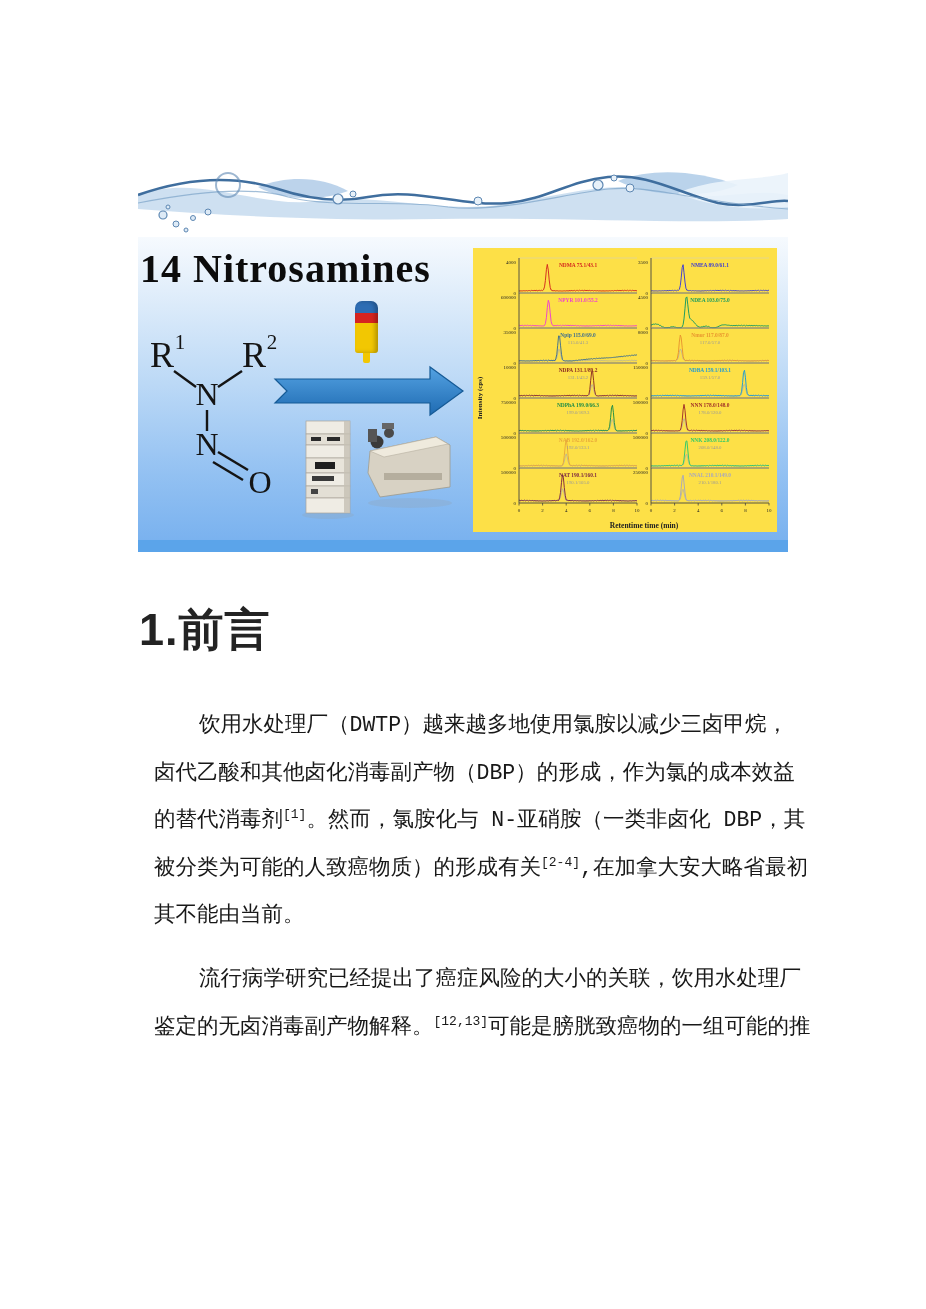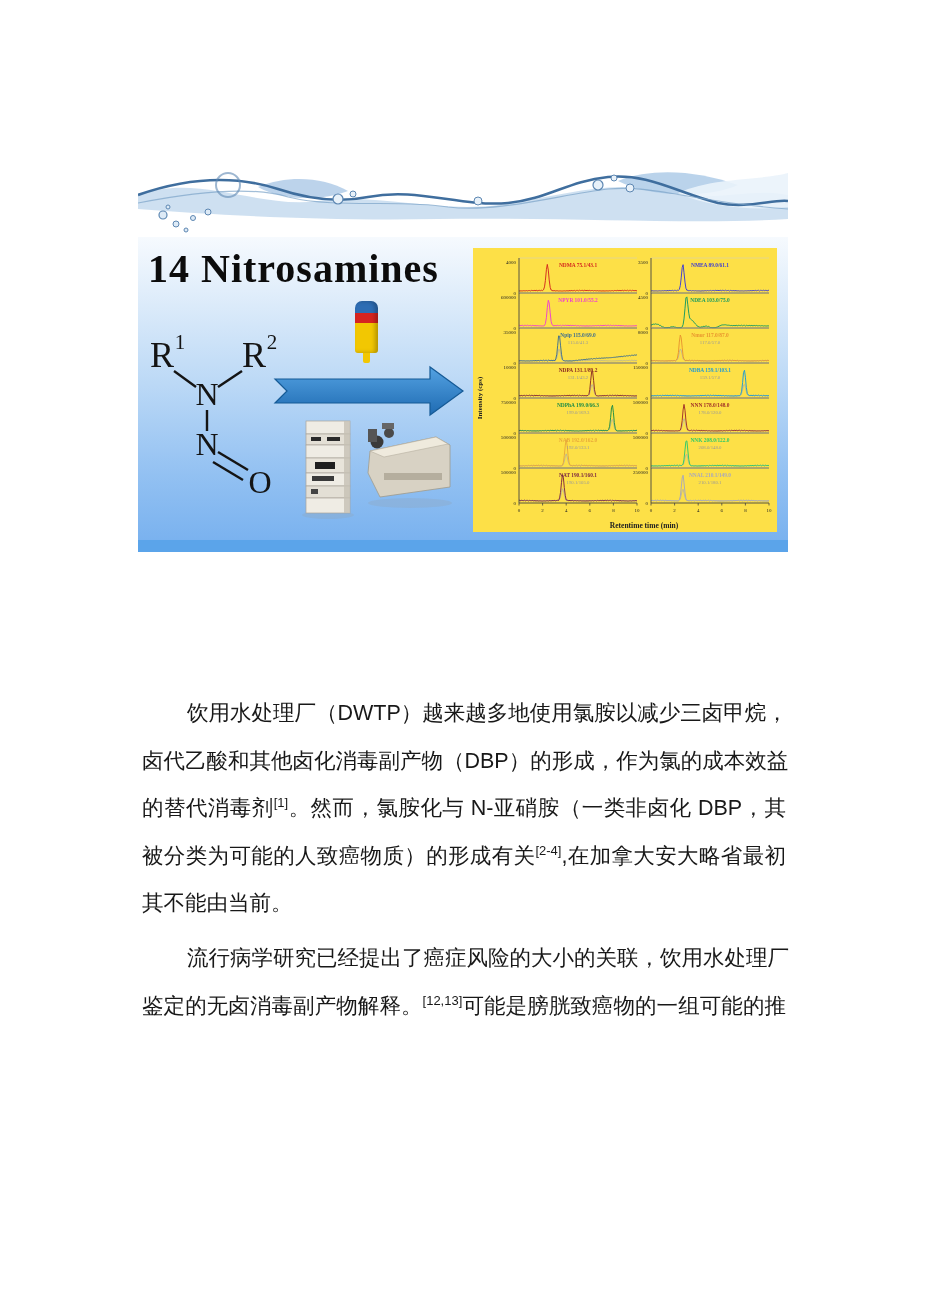--- a/index.html
+++ b/index.html
@@ -6,36 +6,36 @@
   body{width:926px;height:1309px;background:#ffffff;position:relative;
        font-family:"Liberation Sans",sans-serif;}
   .page{position:absolute;left:0;top:0;width:926px;height:1309px;background:#ffffff;overflow:hidden;}
 
   
   .ga{position:absolute;left:138px;top:115px;width:650px;height:437px;overflow:hidden;background:#fff;}
   .ga-photo{position:absolute;left:0;top:0;width:650px;height:122px;background:#ffffff;}
   .ga-grad{position:absolute;left:0;top:122px;width:650px;height:303px;
            background:linear-gradient(180deg,#f6fafe 0%,#dcebfa 22%,#bcd9f6 48%,#93c1f2 78%,#7ab2ef 100%);}
   .ga-strip{position:absolute;left:0;top:425px;width:650px;height:12px;background:#5ba4ea;}
-  .ga-title{position:absolute;left:10px;top:130px;font-family:"Liberation Serif",serif;
+  .ga-title{position:absolute;left:2px;top:130px;font-family:"Liberation Serif",serif;
             font-weight:bold;font-size:40px;color:#0c0c0c;letter-spacing:1px;}
   .ga-structure{position:absolute;left:0px;top:198px;}
   .cartridge{position:absolute;left:217px;top:186px;width:23px;height:52px;border-radius:7px 7px 3px 3px;
              background:linear-gradient(180deg,#2e6db4 0%,#2e6db4 24%,#d62420 24%,#d62420 42%,#f2c702 42%,#f2c702 100%);
              box-shadow:inset -3px 0 4px rgba(0,0,0,0.25);}
   .cart-tip{position:absolute;left:8px;top:52px;width:7px;height:10px;background:#f2c702;border-radius:0 0 2px 2px;}
   .ga-arrow{position:absolute;left:135px;top:248px;}
   .ga-instruments{position:absolute;left:160px;top:296px;}
   .chrom{position:absolute;left:335px;top:133px;width:304px;height:284px;background:#fde047;}
 
   
   .heading{position:absolute;left:139px;top:600px;margin:0;font-size:45px;font-weight:bold;
            color:#232323;letter-spacing:1px;font-family:"Liberation Sans",sans-serif;}
   .body-text{position:absolute;left:138px;top:686px;width:652px;}
-  .para{margin:4px;}
+  .para{margin:16px;font-family:Liberation Mono, monospace;}
   .para + .para{margin-top:7px;}
   .line{height:47.6px;line-height:47.6px;font-size:21.5px;color:#181818;white-space:nowrap;
         text-align:justify;text-align-last:justify;overflow:visible;}
   .line.end{text-align-last:left;}
   .line.indent{padding-left:45px;}
   .line sup{font-size:13px;line-height:0;vertical-align:super;}
 </style>
 </head>
 <body>
 
@@ -255,20 +255,21 @@
           <text x="225.2" y="264" text-anchor="middle" font-size="5" fill="#222" font-family="Liberation Serif,serif">4</text>
           <line x1="248.8" y1="255" x2="248.8" y2="257.5" stroke="#444444" stroke-width="0.8"></line>
           <text x="248.8" y="264" text-anchor="middle" font-size="5" fill="#222" font-family="Liberation Serif,serif">6</text>
           <line x1="272.4" y1="255" x2="272.4" y2="257.5" stroke="#444444" stroke-width="0.8"></line>
           <text x="272.4" y="264" text-anchor="middle" font-size="5" fill="#222" font-family="Liberation Serif,serif">8</text>
           <line x1="296" y1="255" x2="296" y2="257.5" stroke="#444444" stroke-width="0.8"></line>
           <text x="296" y="264" text-anchor="middle" font-size="5" fill="#222" font-family="Liberation Serif,serif">10</text>
         </svg></div>
   </div>
 
+  <h1 class="heading">1.前言</h1>
 
   <div class="body-text">
       <div class="para">
         <div class="line indent">饮用水处理厂（DWTP）越来越多地使用氯胺以减少三卤甲烷，</div>
         <div class="line">卤代乙酸和其他卤化消毒副产物（DBP）的形成，作为氯的成本效益</div>
         <div class="line">的替代消毒剂<sup>[1]</sup>。然而，氯胺化与 N-亚硝胺（一类非卤化 DBP，其</div>
         <div class="line">被分类为可能的人致癌物质）的形成有关<sup>[2-4]</sup>,在加拿大安大略省最初</div>
         <div class="line end">其不能由当前。</div>
       </div>
       <div class="para">

